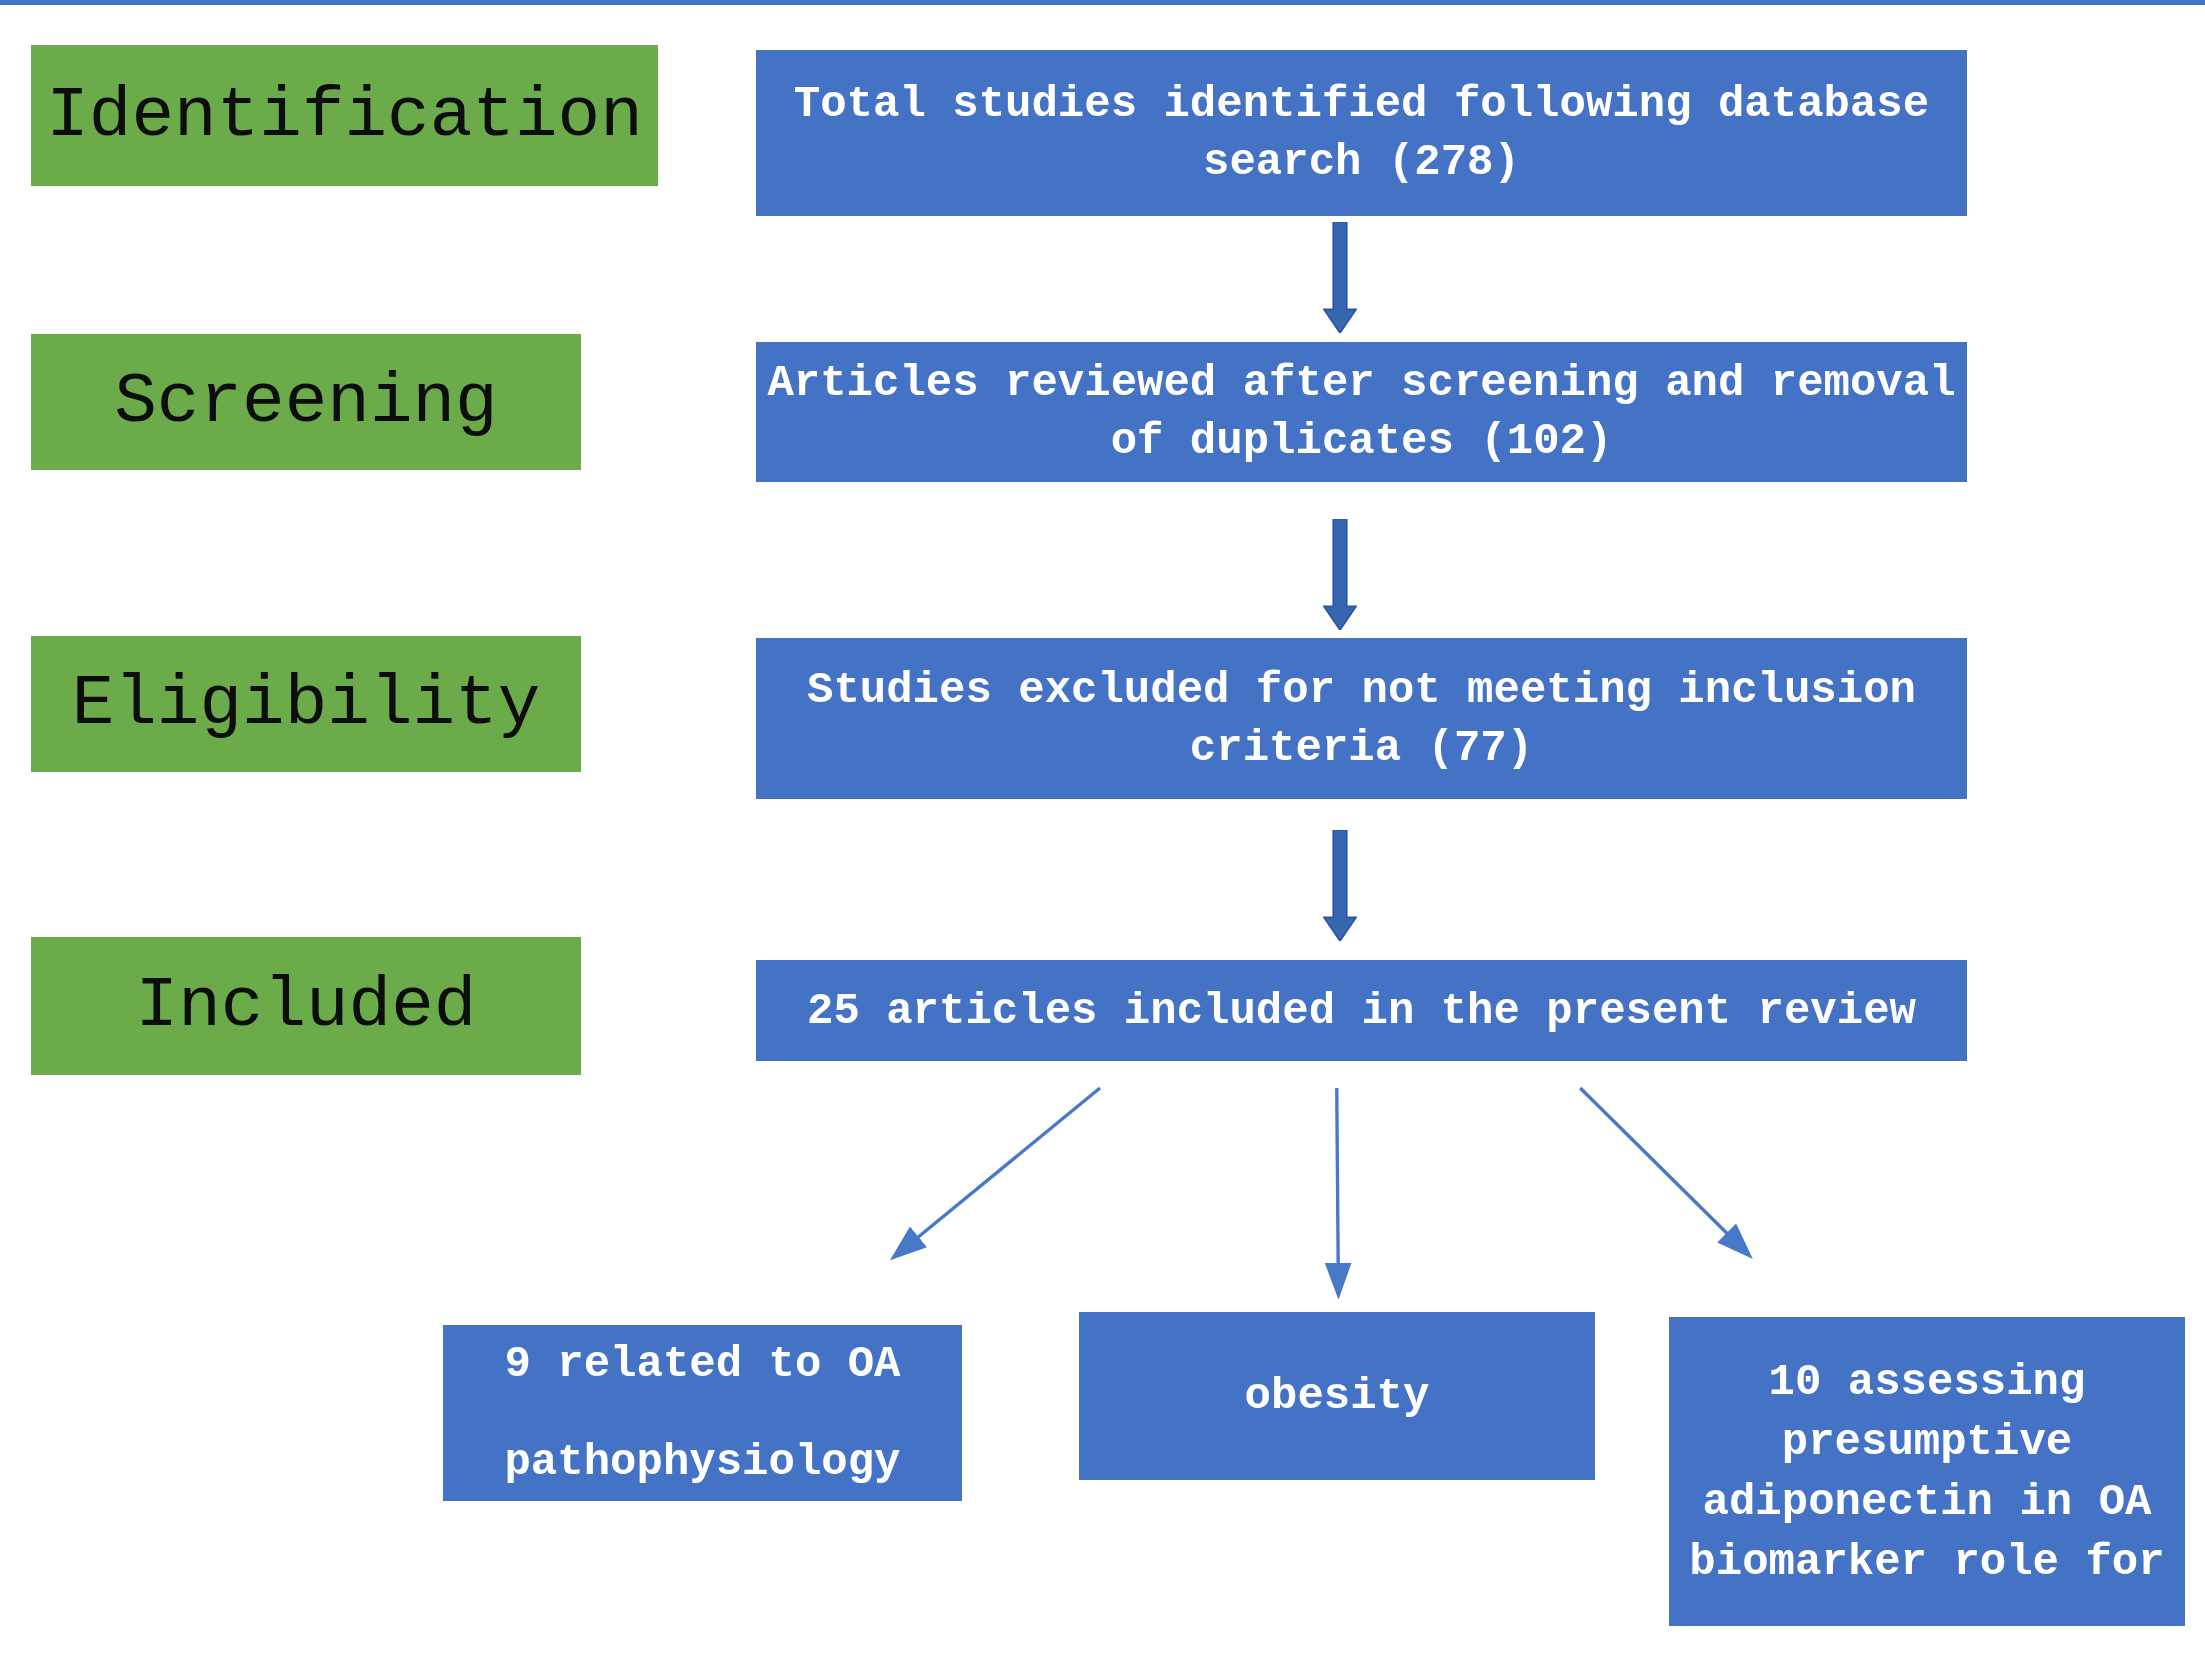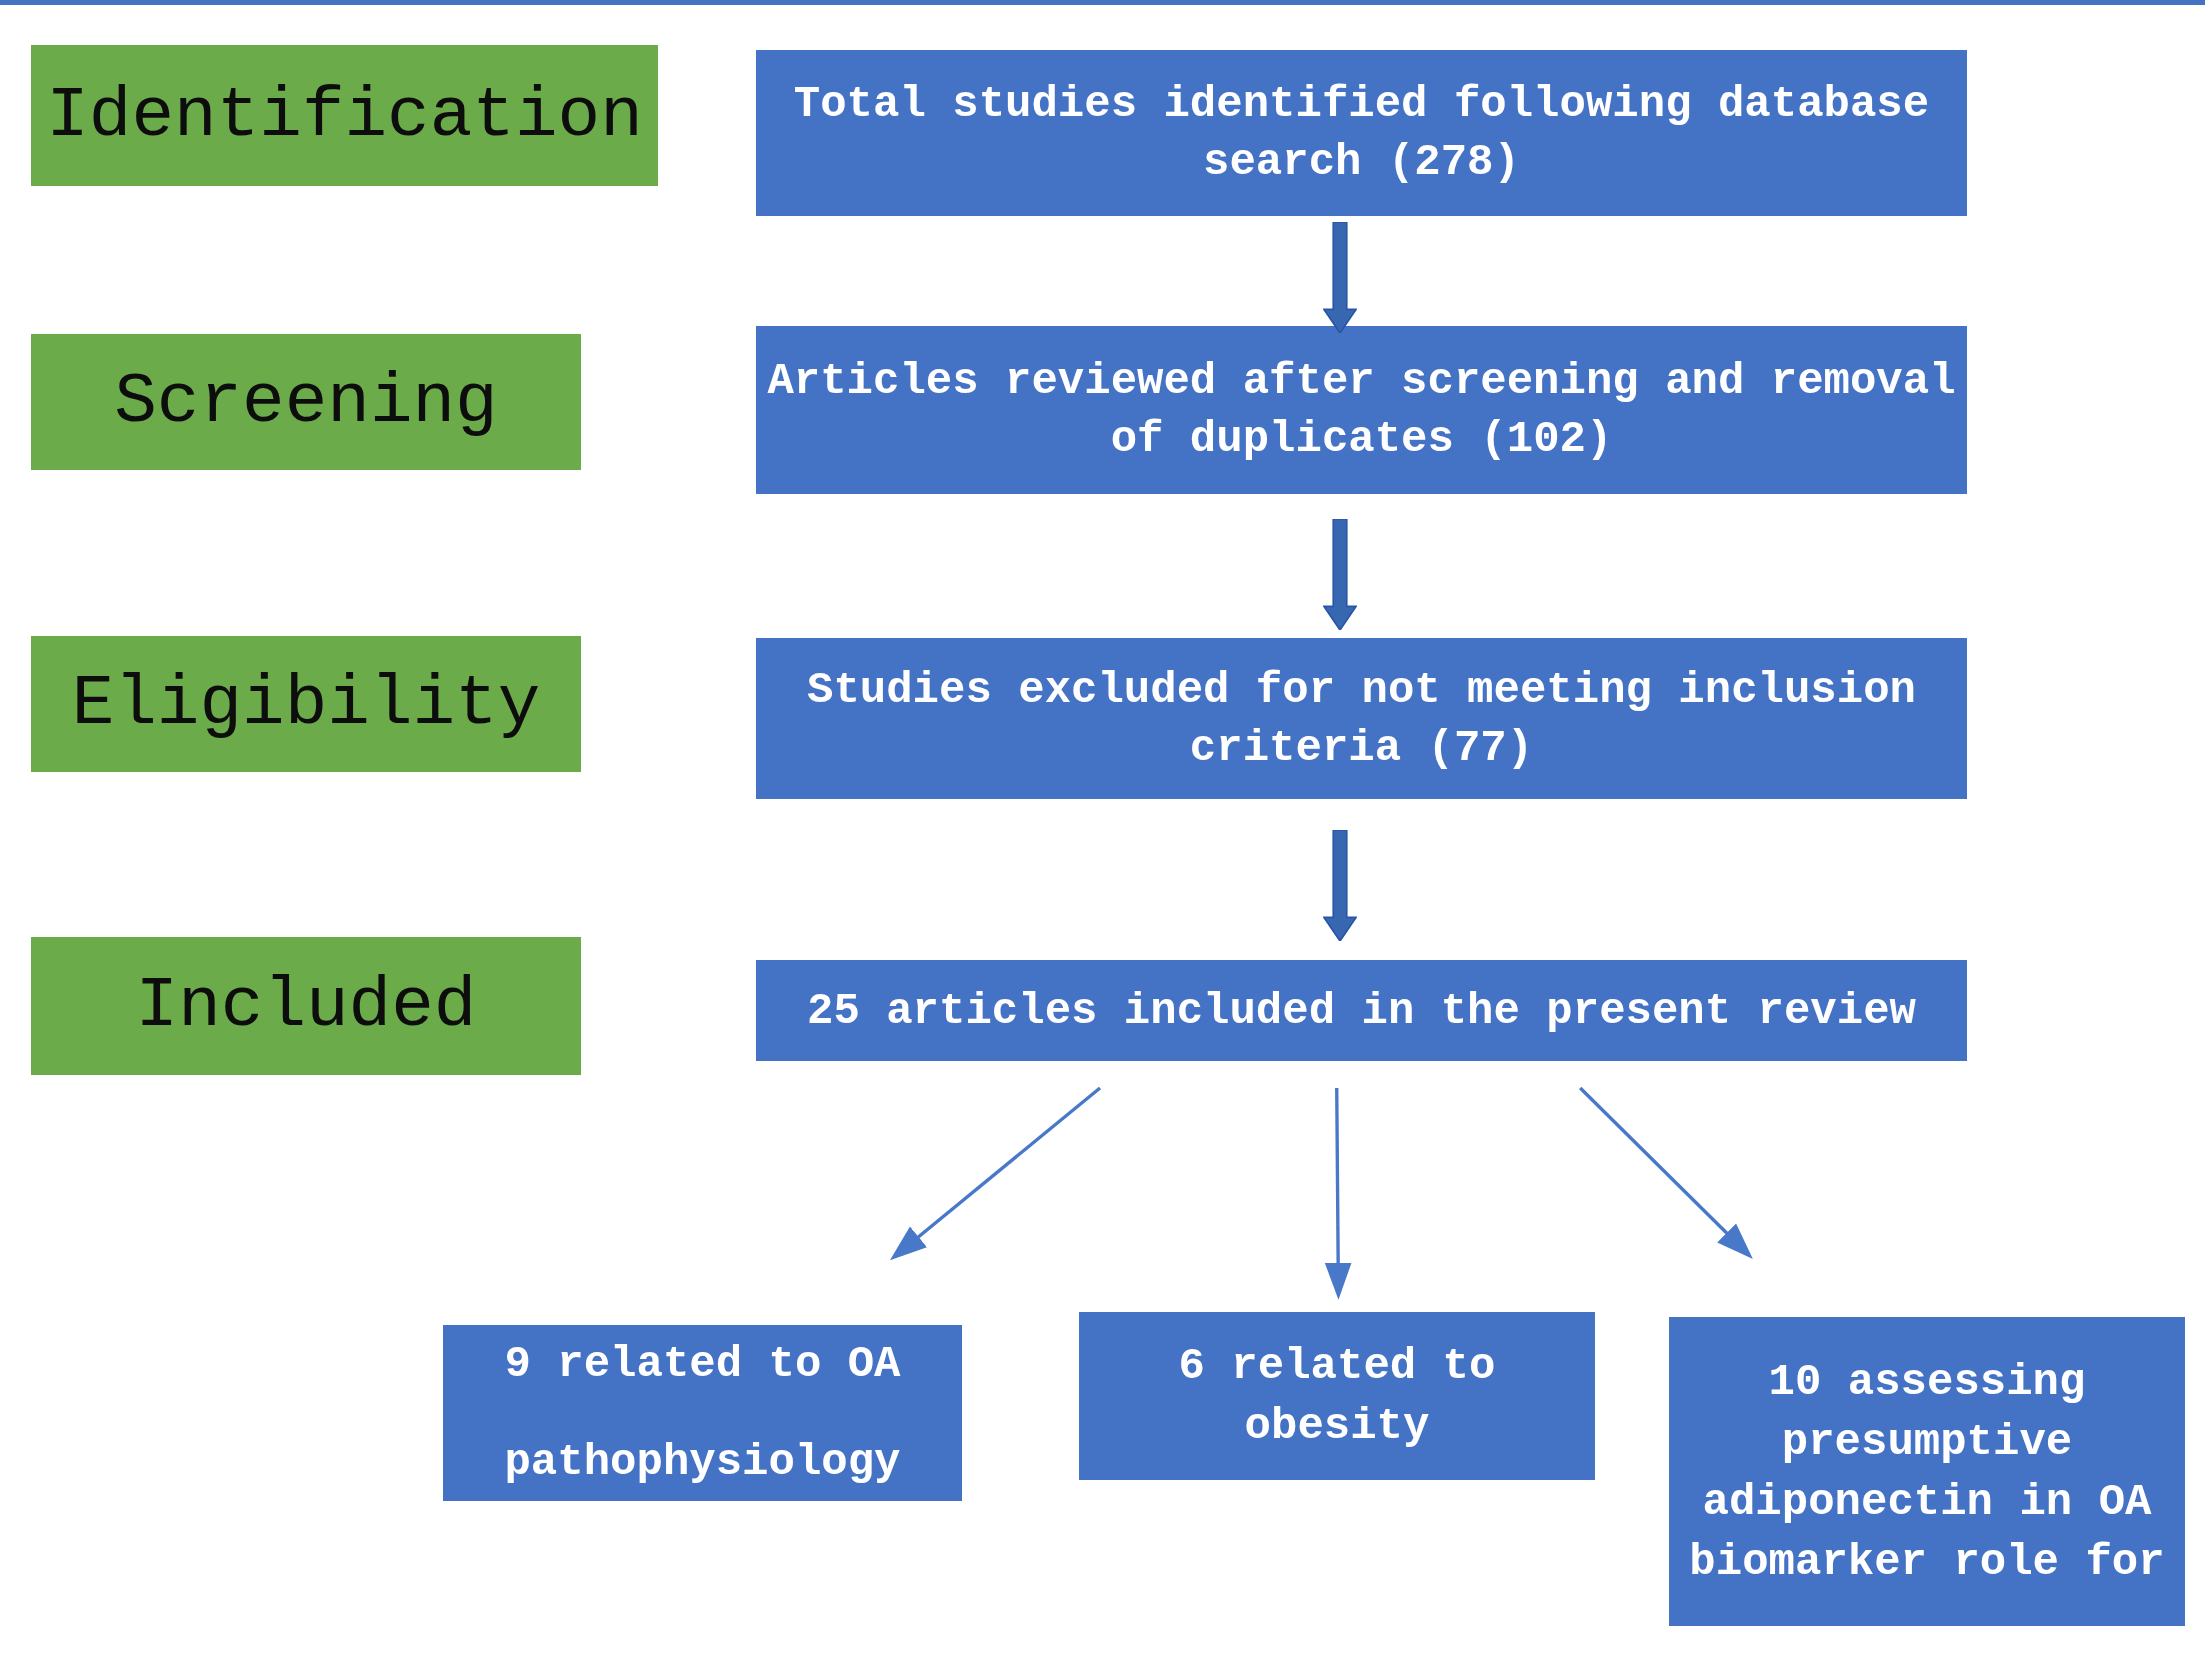--- a/index.html
+++ b/index.html
@@ -33,21 +33,21 @@
     background:#4472c4;
     display:flex; flex-direction:column; align-items:center; justify-content:center;
     color:#ffffff;
     font-weight:bold;
     font-size:44px;
     line-height:58px;
     text-align:right;
   }
   .flowbox .ln{white-space:nowrap;}
   .b1{left:756px; top:50px;   width:1211px; height:166px;}
-  .b2{left:756px; top:326px;  width:1211px; height:168px;}
+  .b2{left:756px; top:342px;  width:1211px; height:140px;}
   .b3{left:756px; top:638px;  width:1211px; height:161px;}
   .b4{left:756px; top:960px; width:1211px; height:101px;}
 
   .block-arrow{position:absolute; width:34px; height:111px;}
   .a1{left:1323px; top:222px;}
   .a2{left:1323px; top:519px;}
   .a3{left:1323px; top:830px;}
 
   .overlay{
     position:absolute; left:0; top:0; width:2205px; height:1664px;
@@ -124,21 +124,20 @@
     <line x1="1310" y1="1296" x2="1066" y2="1496" stroke="#4878c8" stroke-width="4" marker-end="url(#ah)"></line>
     <line x1="1592" y1="1296" x2="1594" y2="1540" stroke="#4878c8" stroke-width="4" marker-end="url(#ah)"></line>
     <line x1="1882" y1="1296" x2="2082" y2="1494" stroke="#4878c8" stroke-width="4" marker-end="url(#ah)"></line>
   </svg>
 
   <div class="outcome o1">
     <div class="ln">9 related to OA</div>
     <div class="ln">pathophysiology</div>
   </div>
   <div class="outcome o2">
-    <div class="ln">6 related to</div>
     <div class="ln">obesity</div>
   </div>
   <div class="outcome o3">
     <div class="ln">10 assessing</div>
     <div class="ln">presumptive</div>
     <div class="ln">adiponectin in OA</div>
     <div class="ln">biomarker role for</div>
   </div>
 
 </div>

